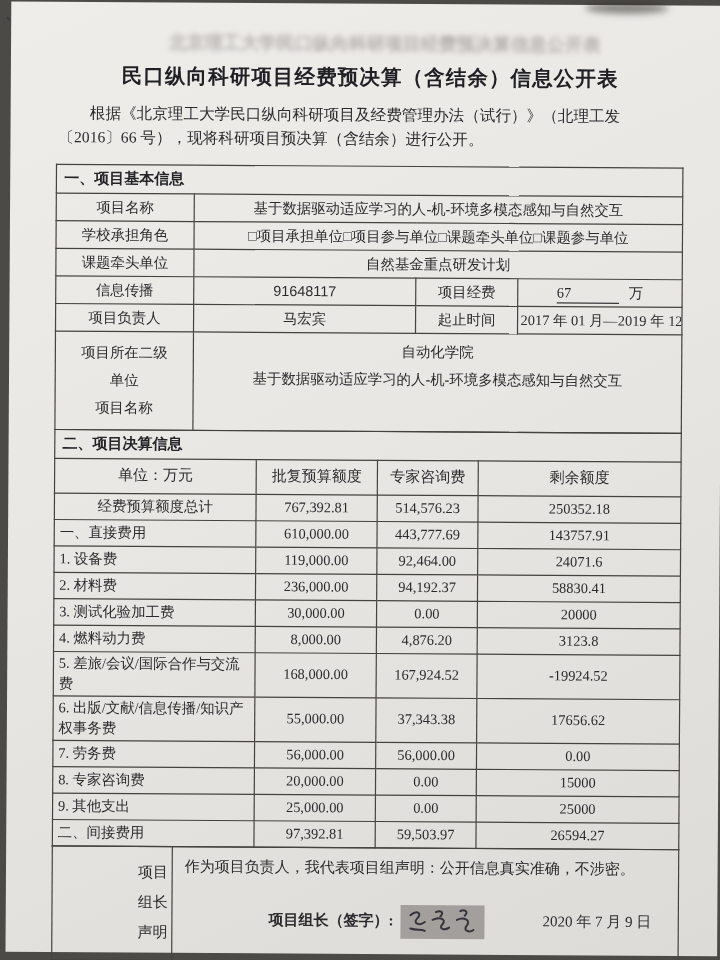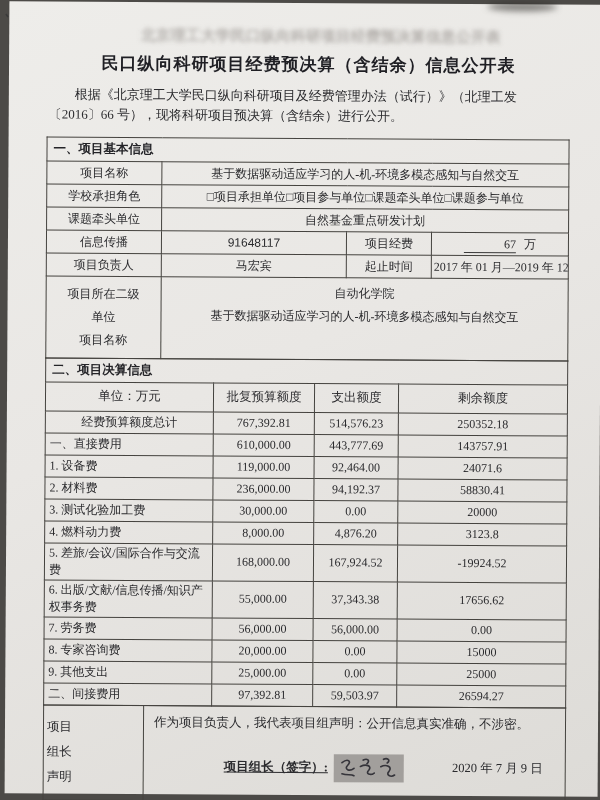--- a/index.html
+++ b/index.html
@@ -43,35 +43,35 @@
   }
   th.sec{
     text-align:left;font-weight:bold;font-size:12.5px;
     padding:3px 6px;color:#242428;
   }
   .t1 .lbl{text-align:center;}
   .t1 .val{text-align:center;}
   .t1 td{height:20px;}
   .t1 .tall td{height:auto;}
   .funds-num{
-    display:inline-block;min-width:52px;text-align:right;
+    display:inline-block;min-width:52px;text-align:left;
     border-bottom:1px solid #3a3a3a;margin-right:8px;
   }
   .t2 th.colh{height:26px;text-align:center;font-weight:normal;font-size:12.5px;}
   .t2 td{height:19px;}
   .t2 .num{text-align:center;}
   .t2 .rl{text-align:left;padding-left:4px;}
   .t2 .rc{text-align:center;}
-  .decl .dlabel{text-align:left;font-size:12.5px;line-height:2.0;}
+  .decl .dlabel{text-align:right;font-size:12.5px;line-height:2.0;}
   .decl .dbody{vertical-align:top;padding:6px 8px 8px 10px;}
   .decl .statement{font-size:12.5px;margin:2px 0 0 0;}
   .signrow{
     display:flex;align-items:center;margin-top:22px;
   }
-  .signlabel{font-size:12.5px;margin-left:70px;font-weight:bold;text-decoration:underline;}
+  .signlabel{font-size:12.5px;margin-left:70px;font-weight:bold;}
   .sigbox{
     width:70px;height:28px;background:#a29f9c;margin-left:6px;
     display:flex;align-items:center;justify-content:center;
   }
   .sigdate{margin-left:auto;margin-right:14px;font-size:12.5px;font-family:Liberation Serif, serif;}
 </style>
 </head>
 <body>
 
 <svg class="penmark" width="70" height="32" viewBox="0 0 70 32">
@@ -144,21 +144,21 @@
         <col style="width:84px">
         <col style="width:169px">
       </colgroup>
     <tbody>
         <tr>
       <th class="sec" colspan="4">二、项目决算信息</th>
     </tr>
     <tr>
       <th class="colh">单位：万元</th>
       <th class="colh">批复预算额度</th>
-      <th class="colh">支出额度</th>
+      <th class="colh">专家咨询费</th>
       <th class="colh">剩余额度</th>
     </tr>
     <tr>
       <td class="rc">经费预算额度总计</td>
       <td class="num">767,392.81</td>
       <td class="num">514,576.23</td>
       <td class="num">250352.18</td>
     </tr>
     <tr>
       <td class="rl">一、直接费用</td>

